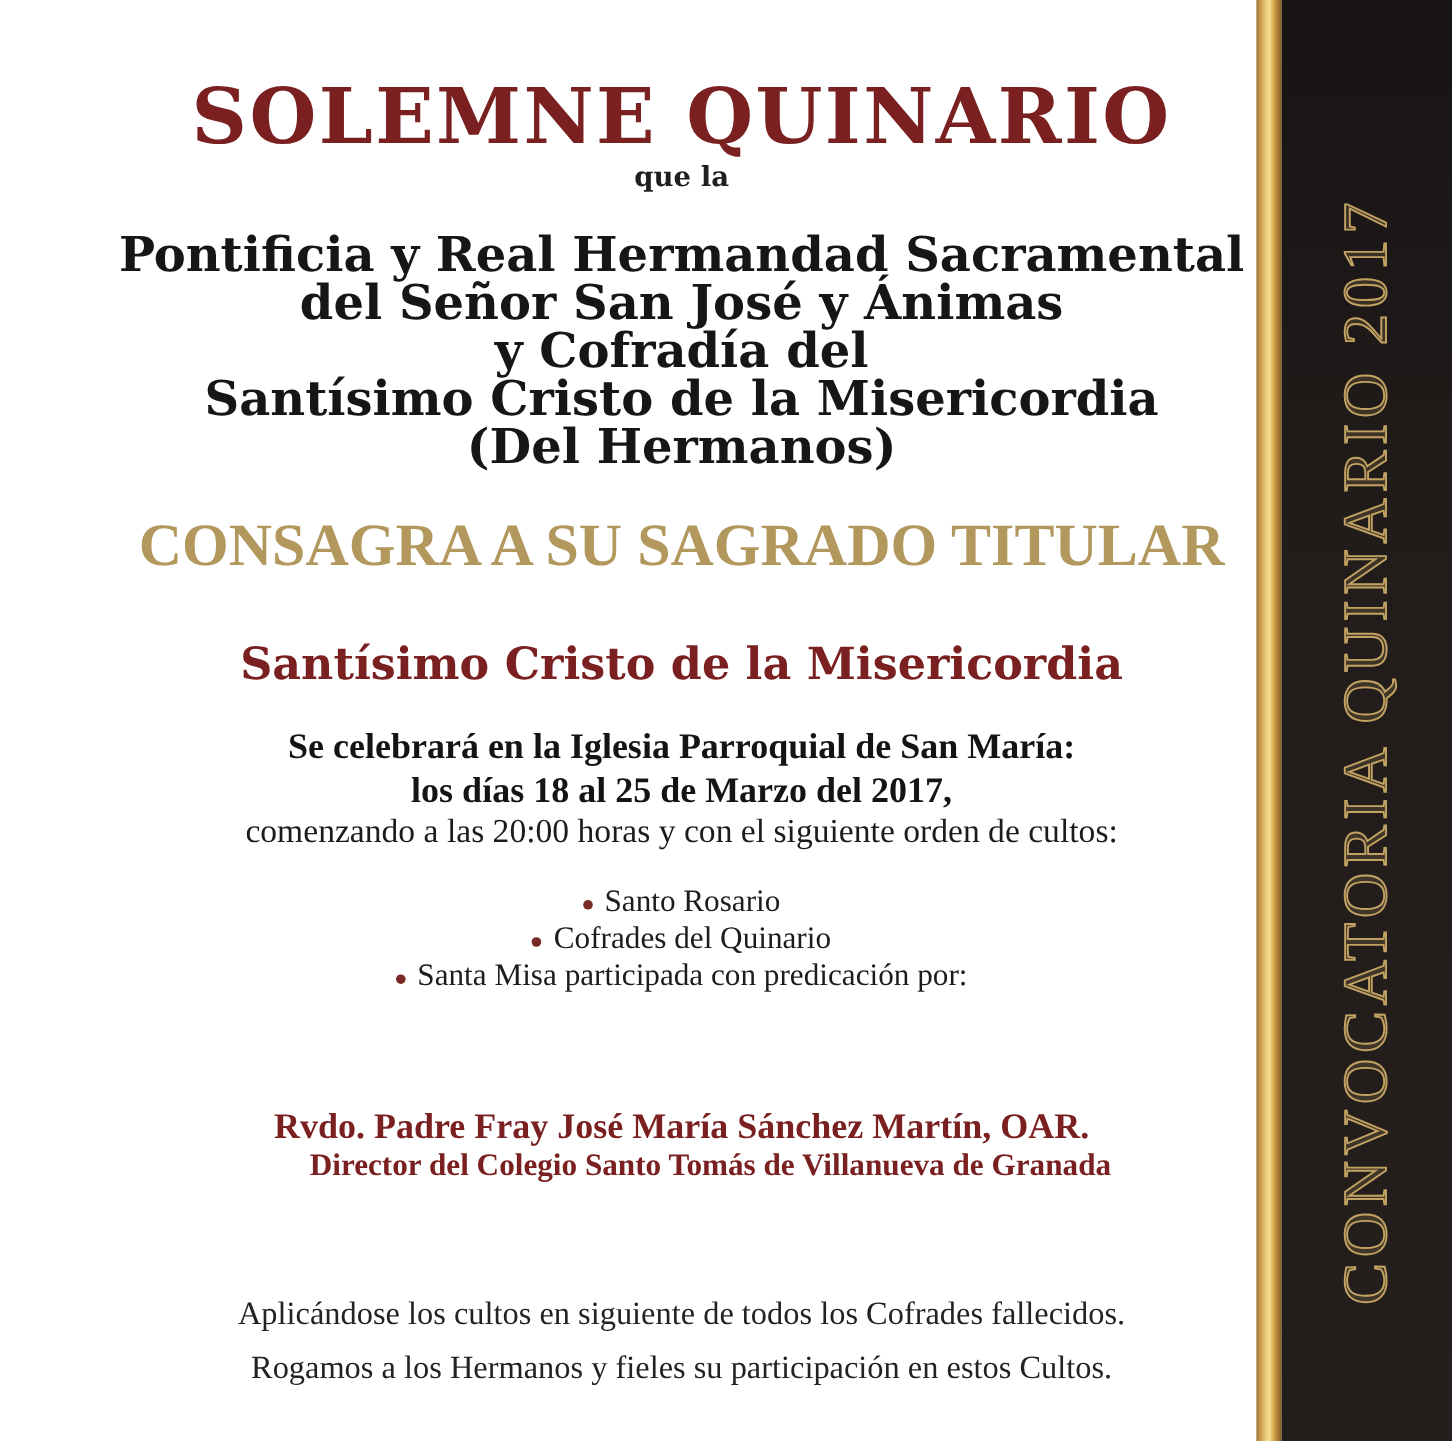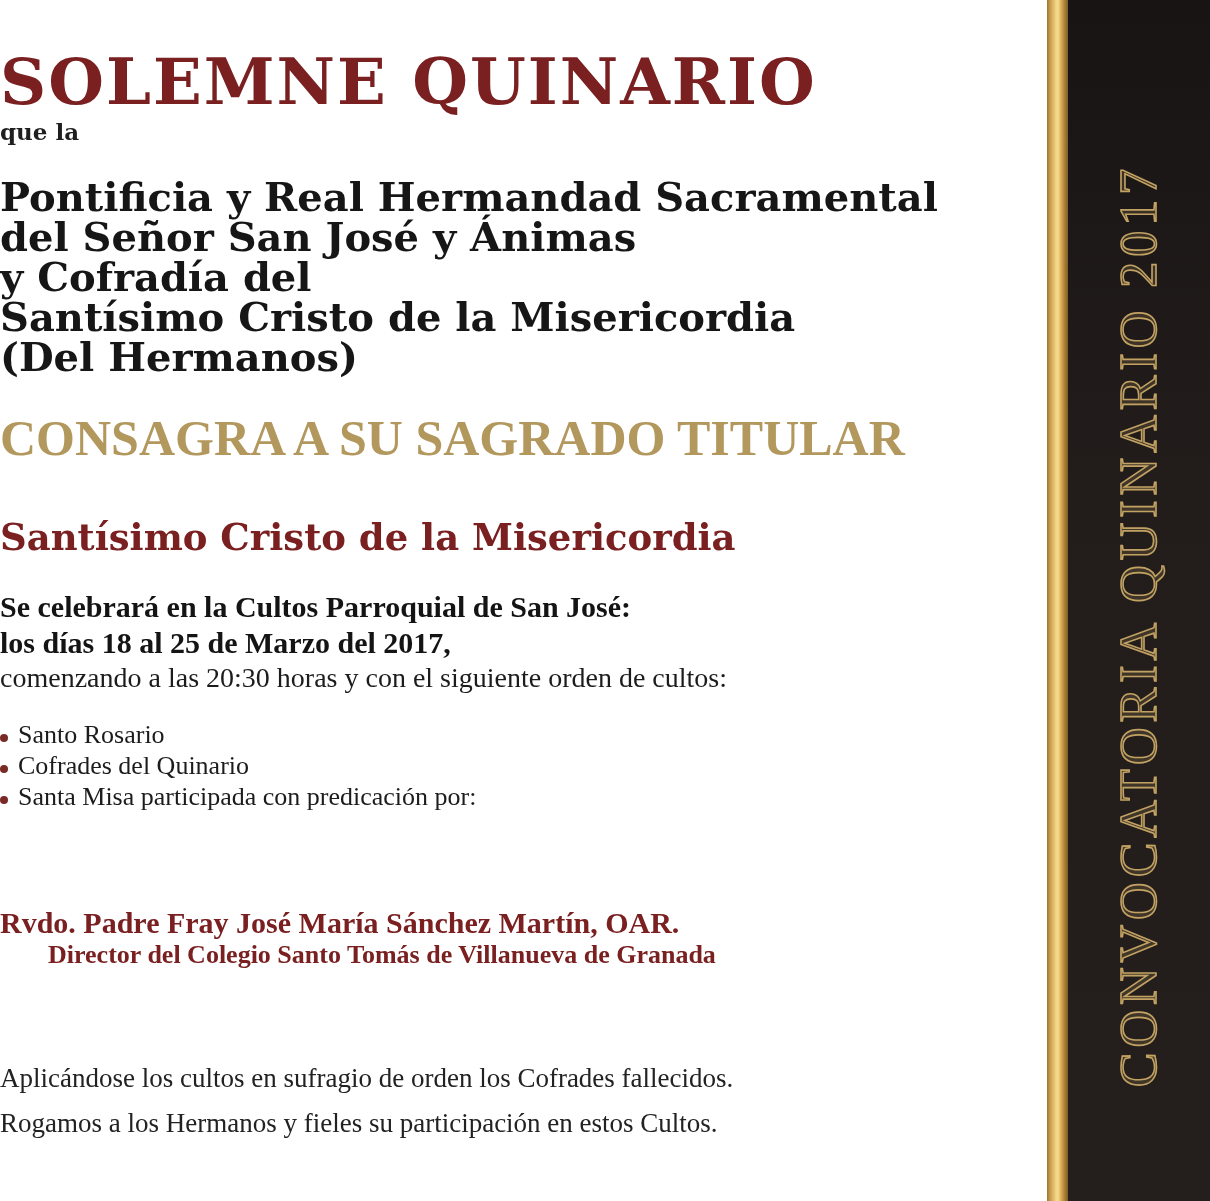--- a/index.html
+++ b/index.html
@@ -7,22 +7,23 @@
     width: 1210px; height: 1201px;
     background: #ffffff;
     position: relative;
     overflow: hidden;
     font-family: "Liberation Serif", serif;
     color: #1f1f1f;
   }
 
   .poster-content {
     position: absolute;
-    left: 0; top: 0;
+    left: 0; top: 16px;
     width: 1136px;
+    text-align: center;
   }
 
   .blackletter {
     font-family: "DejaVu Serif", serif;
     font-weight: 700;
   }
   .red { color: #7a2021; }
 
   .main-title {
     padding-top: 46px;
@@ -149,44 +150,44 @@
     <div class="org-line blackletter">y Cofradía del</div>
     <div class="org-line blackletter">Santísimo Cristo de la Misericordia</div>
     <div class="org-line blackletter">(Del Hermanos)</div>
   </div>
 
   <div class="dedication-heading">CONSAGRA A SU SAGRADO TITULAR</div>
 
   <div class="titular-name blackletter red">Santísimo Cristo de la Misericordia</div>
 
   <div class="event-block">
-    <div class="event-bold">Se celebrará en la Cultos Parroquial de San José:</div>
+    <div class="event-bold">Se celebrará en la Iglesia Parroquial de San María:</div>
     <div class="event-bold">los días 18 al 25 de Marzo del 2017,</div>
-    <div class="event-normal">comenzando a las 20:30 horas y con el siguiente orden de cultos:</div>
+    <div class="event-normal">comenzando a las 20:00 horas y con el siguiente orden de cultos:</div>
   </div>
 
   <div class="cults-list">
     <div class="cult-item">
       <span class="bullet-dot"></span><span>Santo Rosario</span>
     </div>
     <div class="cult-item">
       <span class="bullet-dot"></span><span>Cofrades del Quinario</span>
     </div>
     <div class="cult-item">
       <span class="bullet-dot"></span><span>Santa Misa participada con predicación por:</span>
     </div>
   </div>
 
   <div class="preacher-block">
     <div class="preacher-name red">Rvdo. Padre Fray José María Sánchez Martín, OAR.</div>
     <div class="preacher-role red">Director del Colegio Santo Tomás de Villanueva de Granada</div>
   </div>
 
   <div class="footer-block">
-    <div class="footer-line">Aplicándose los cultos en sufragio de orden los Cofrades fallecidos.</div>
+    <div class="footer-line">Aplicándose los cultos en siguiente de todos los Cofrades fallecidos.</div>
     <div class="footer-line">Rogamos a los Hermanos y fieles su participación en estos Cultos.</div>
   </div>
 
 </div>
 
 <div class="gold-strip"></div>
 
 <div class="side-band">
   <div class="band-title">CONVOCATORIA QUINARIO 2017</div>
 </div>

